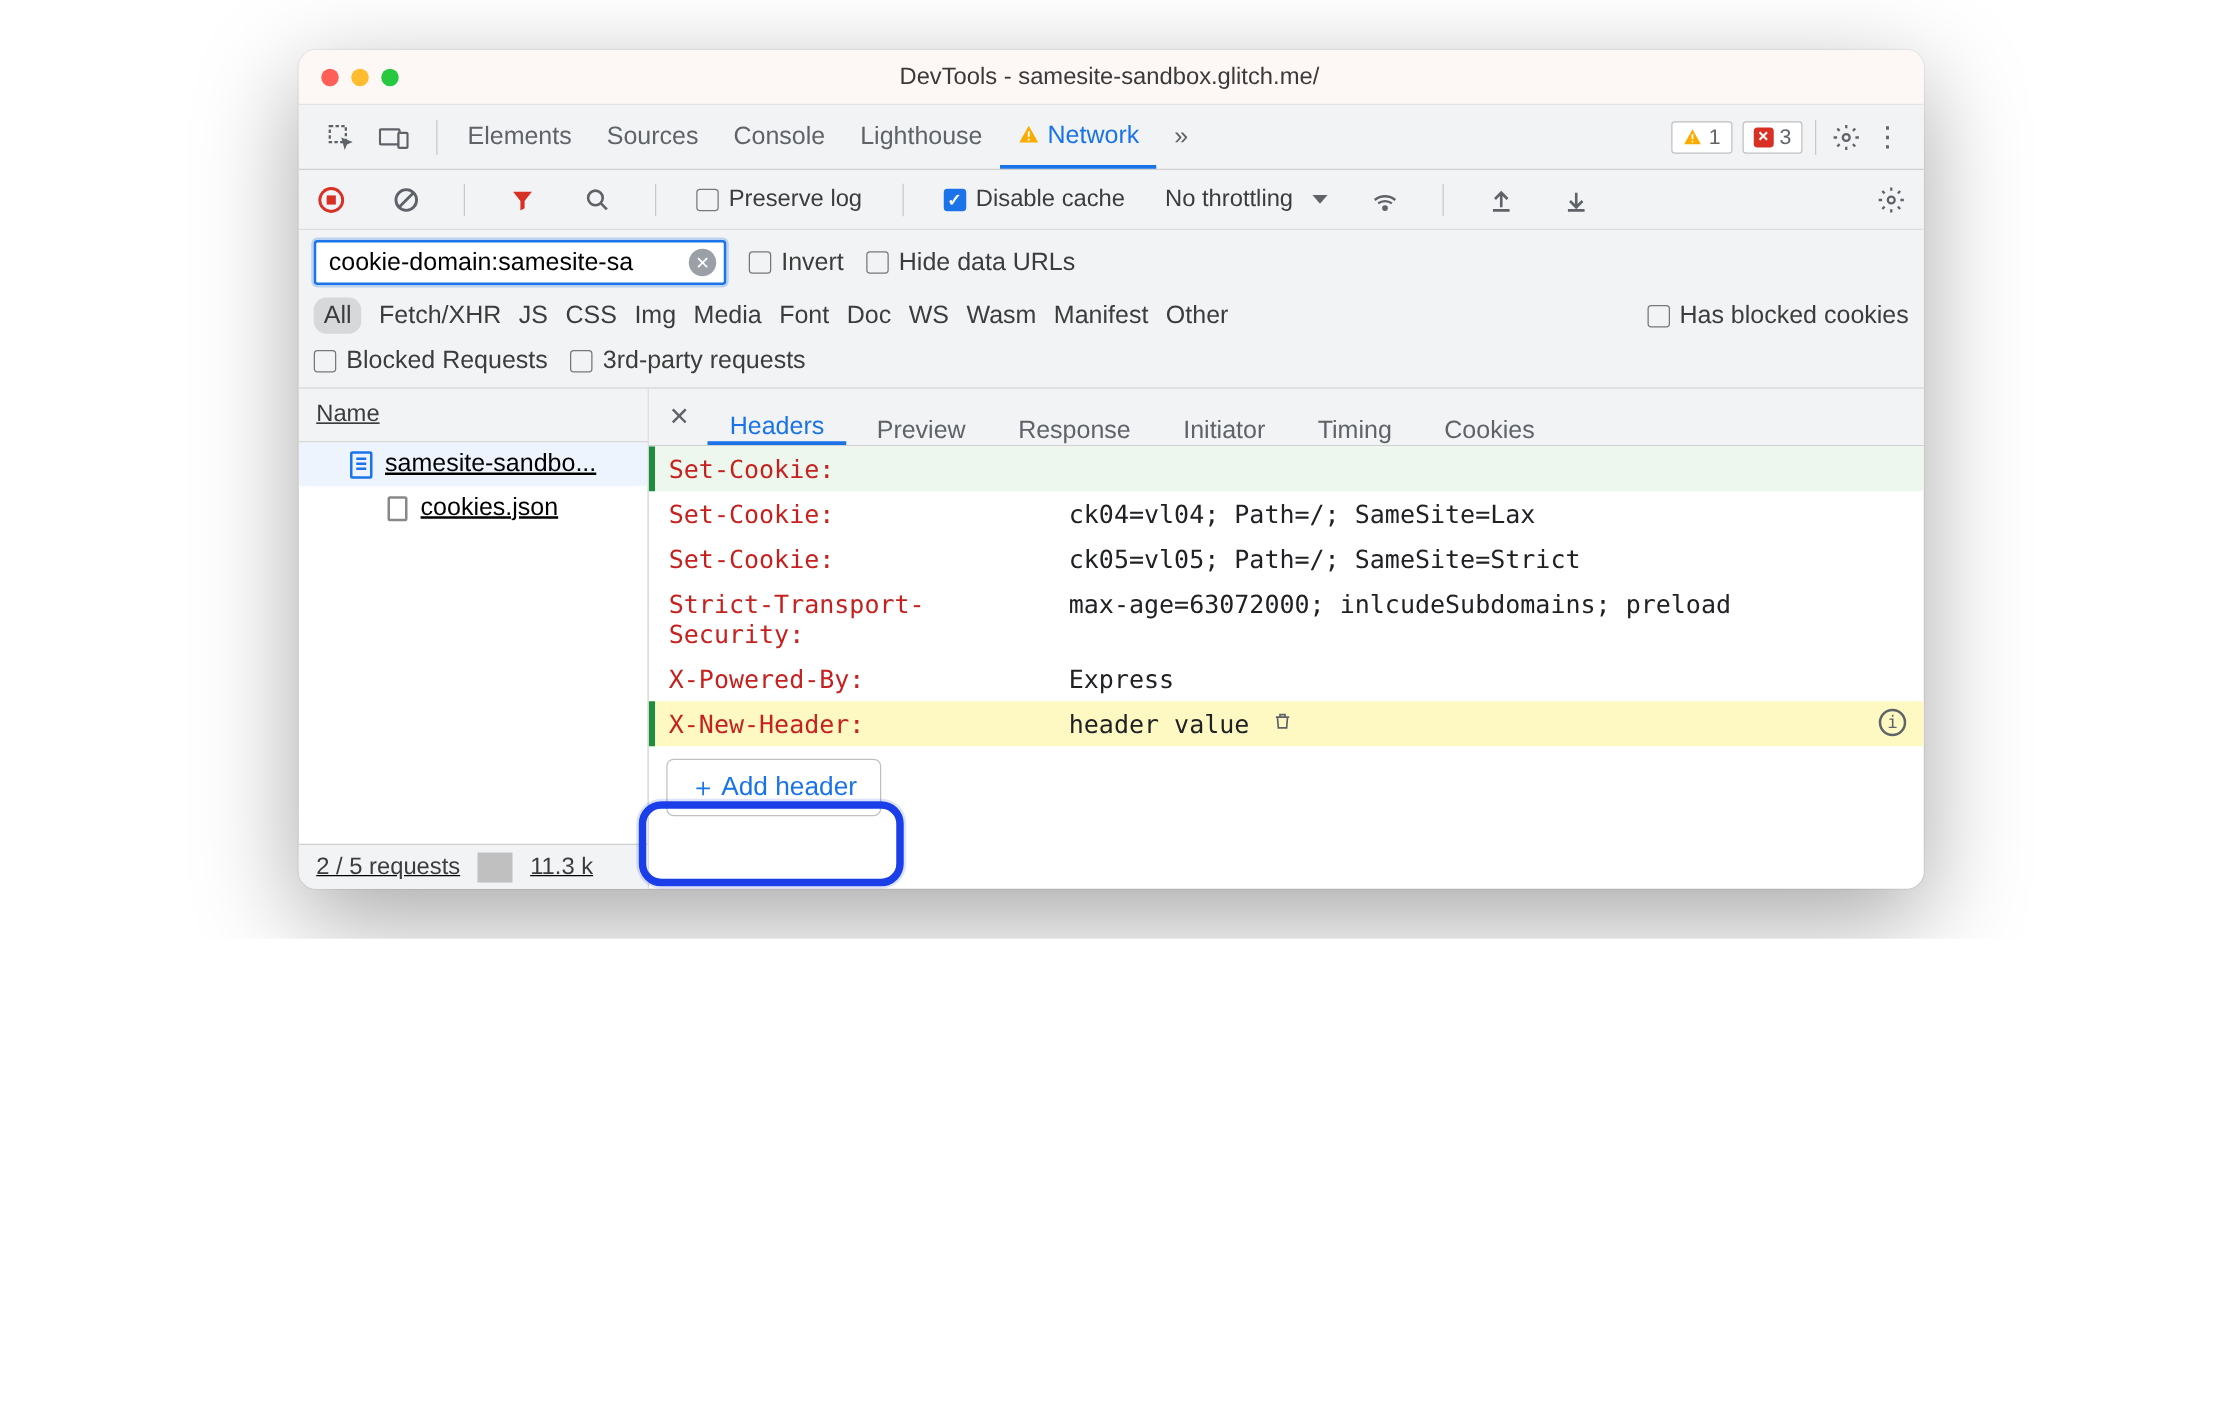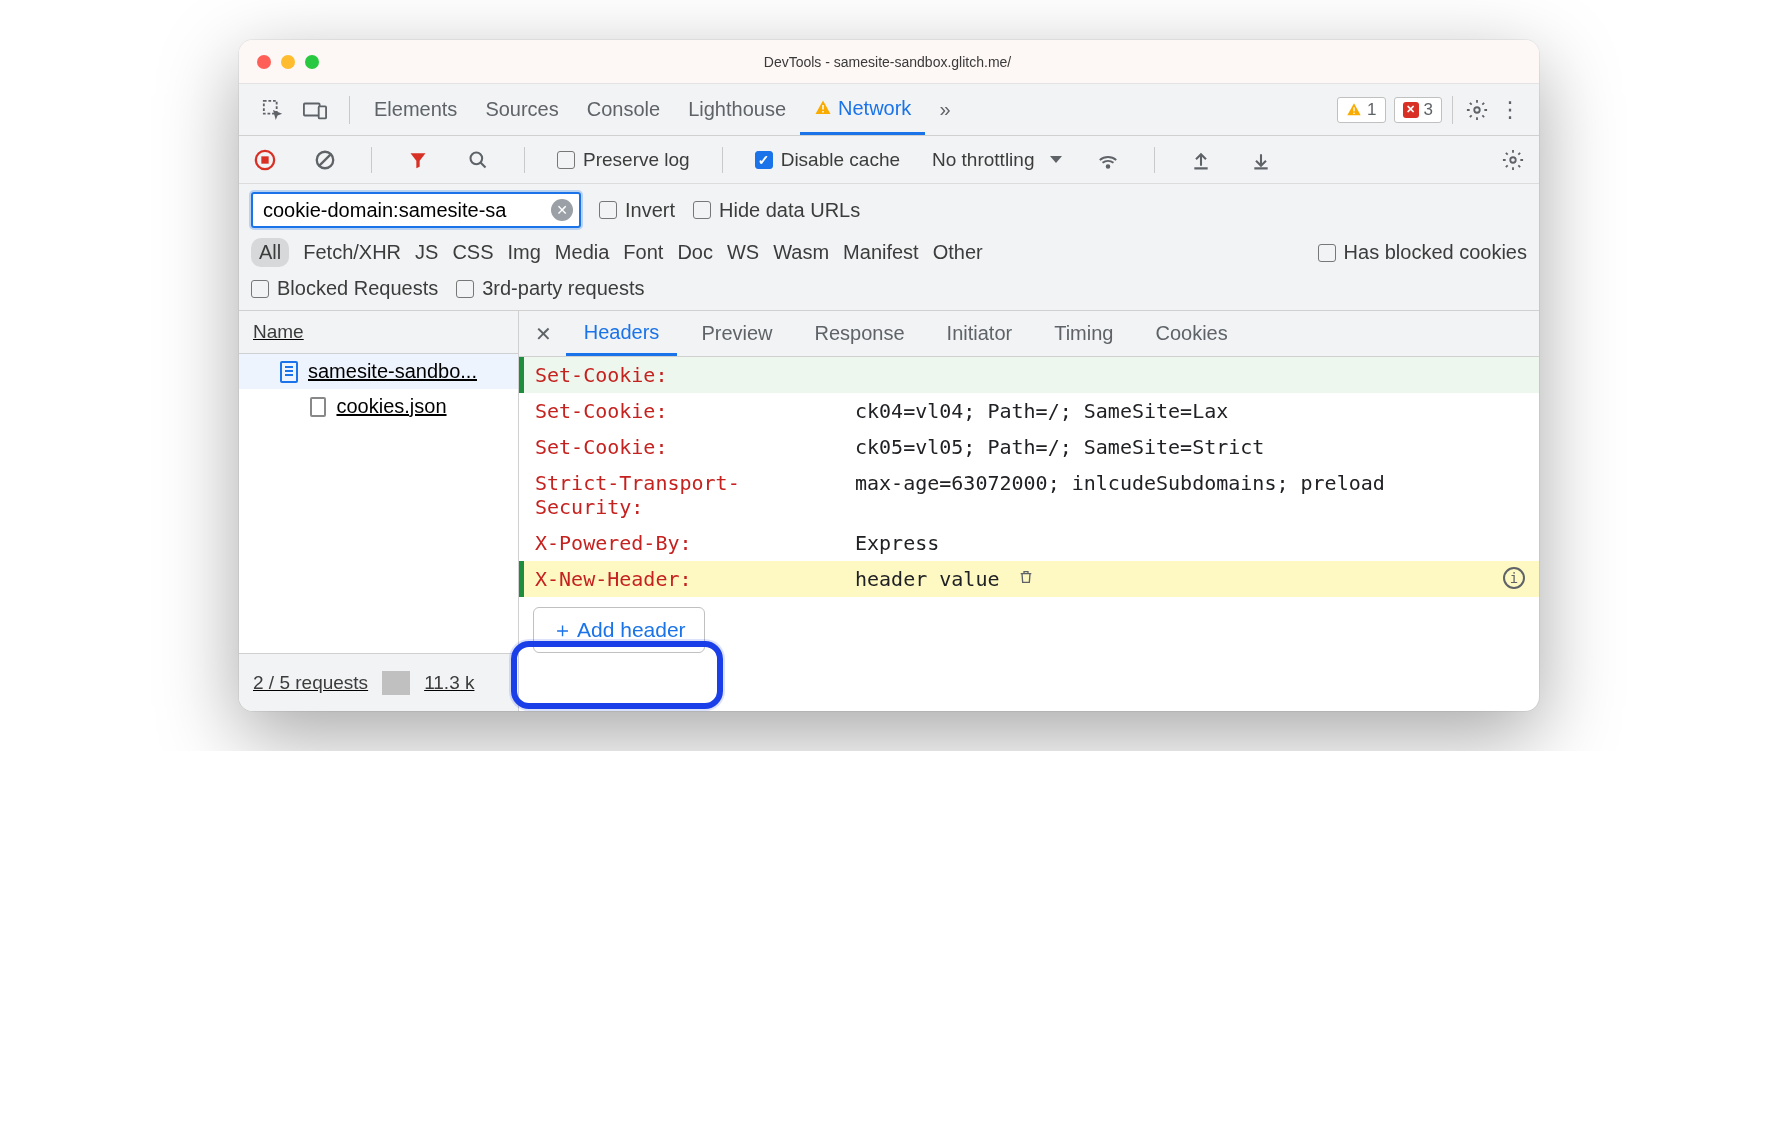--- a/index.html
+++ b/index.html
@@ -23,21 +23,21 @@
     height: 44px;
     background: #fdf7f5;
     display: flex;
     align-items: center;
     position: relative;
     border-bottom: 1px solid #e3e3e3;
   }
   .traffic { display: flex; gap: 10px; padding-left: 18px; }
   .dot { width: 14px; height: 14px; border-radius: 50%; }
   .dot.red { background:#ff5f57; } .dot.yellow{background:#febc2e;} .dot.green{background:#28c840;}
-  .title { position:absolute; left:0; right:3px; text-align:center; font-size:14px; color:#3a3a3a; font-weight:500; }
+  .title { position:absolute; left:0; right:3px; text-align:center; font-size:19px; color:#3a3a3a; font-weight:500; }
   .tabbar {
     display:flex; align-items:center; height:52px; background:#f1f3f4;
     border-bottom:1px solid #d0d0d0; font-size:20px; color:#5f6368;
     padding: 0 10px;
   }
   .tabbar .left-icons { display:flex; align-items:center; gap:14px; padding:0 10px; }
   .tabbar .sep-v { width:1px; height:28px; background:#c9c9c9; margin:0 10px; }
   .tabbar .tab { padding: 0 14px; height:100%; display:flex; align-items:center; cursor:pointer; gap:6px;}
   .tabbar .tab.active { color:#1a73e8; border-bottom:3px solid#1a73e8; }
   .tabbar .spacer{flex:1;}
@@ -63,26 +63,26 @@
   .pill.active{background:#d6d8da;}
   .content{display:flex;height:400px;}
   .left{width:280px;border-right:1px solid #d0d0d0;display:flex;flex-direction:column;text-decoration:underline;}
   .colhead{background:#f1f3f4;border-bottom:1px solid #d0d0d0;padding:10px 14px;font-size:19px;color:#3c3c3c;}
   .reqlist{flex:1;}
   .req{display:flex;align-items:center;gap:10px;padding:6px 12px;font-size:20px;justify-content:center;}
   .req.sel{background:#eef4fd;}
   .doc-icon{width:18px;height:22px;border:2px solid #1a73e8;border-radius:2px;position:relative;}
   .doc-icon::before{content:"";position:absolute;left:3px;top:3px;right:3px;height:2px;background:#1a73e8;box-shadow:0 4px 0 #1a73e8,0 8px 0 #1a73e8;}
   .file-icon{width:16px;height:20px;border:2px solid #888;border-radius:2px;}
-  .statusbar{border-top:1px solid #d0d0d0;background:#f1f3f4;display:flex;align-items:center;font-size:19px;color:#3c3c3c;height:58px;}
+  .statusbar{border-top:1px solid #d0d0d0;background:#f1f3f4;display:flex;align-items:center;font-size:19px;color:#3c3c3c;height:36px;}
   .statusbar>div{padding:0 14px;}
   .stat-sep{width:1px;height:24px;background:#c0c0c0;}
   .right{flex:1;display:flex;flex-direction:column;}
   .detail-tabs{display:flex;align-items:center;background:#f1f3f4;border-bottom:1px solid #d0d0d0;height:46px;font-size:20px;color:#5f6368;gap:6px;padding:0 8px;}
-  .dtab{padding:0 18px;height:100%;display:flex;align-items:center;cursor:pointer;}
+  .dtab{padding:0 18px;height:100%;display:flex;align-items:flex-end;cursor:pointer;}
   .dtab.active{color:#1a73e8;border-bottom:3px solid #1a73e8;}
   .close-x{font-size:20px;padding:0 8px;color:#5f6368;}
   .headers-body{flex:1;overflow:auto;font-family: ui-monospace, "SF Mono", Menlo, monospace;font-size:20px;position:relative;}
   .hrow{display:flex;padding:6px 16px;gap:10px;align-items:flex-start;position:relative;}
   .hrow.override::before{content:"";position:absolute;left:0;top:0;bottom:0;width:5px;background:#1e8e3e;}
   .hrow.hl{background:#eef7ee;}
   .hrow.editing{background:#fef9c3;}
   .hname{color:#c5221f;width:310px;flex-shrink:0;word-break:break-word;}
   .hval{color:#202124;flex:1;word-break:break-word;}
   .trash{color:#5f6368;font-size:18px;margin-left:6px;}

